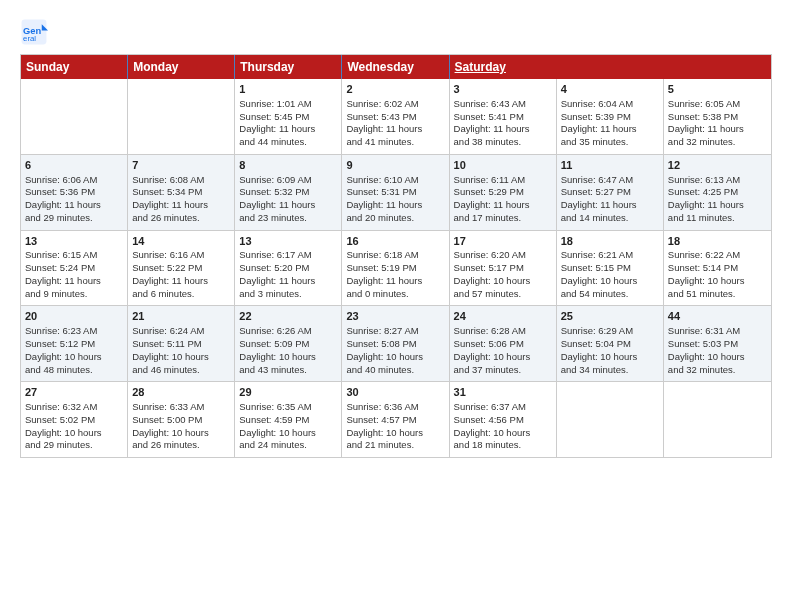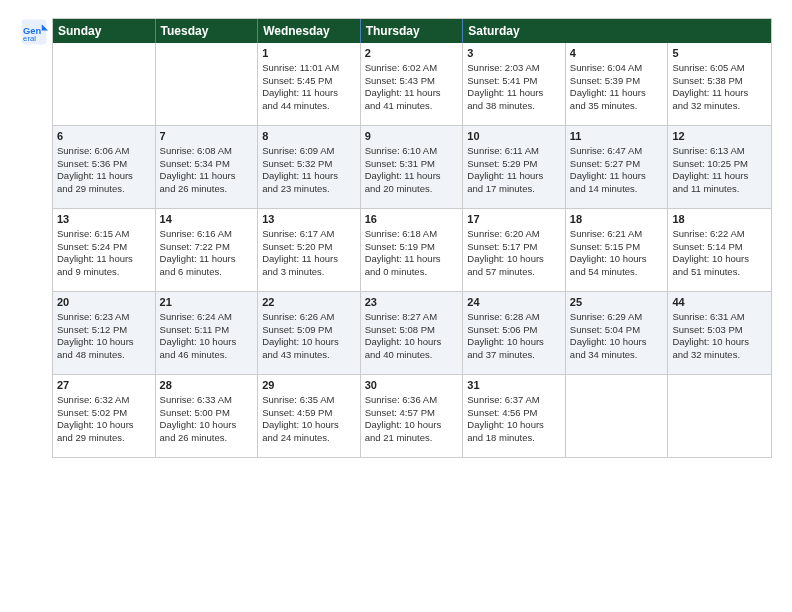--- a/index.html
+++ b/index.html
@@ -8,21 +8,21 @@
       height: 612px;
       font-family: Arial, sans-serif;
       background: #fff;
       overflow: hidden;
     }
     .page {
       width: 792px;
       height: 468px;
       padding: 18px 20px 10px 20px;
       display: flex;
-      flex-direction: row;
+      flex-direction: column;
     }
     .header {
       display: flex;
       justify-content: space-between;
       align-items: flex-start;
       margin-bottom: 8px;
     }
     .logo {
       display: flex;
       align-items: center;
@@ -47,31 +47,31 @@
     }
     .calendar {
       flex: 1;
       display: flex;
       flex-direction: column;
       border: 1px solid #ccc;
     }
     .cal-header-row {
       display: grid;
       grid-template-columns: repeat(7, 1fr);
-      background: #14532d;
+      background: #b91c1c;
     }
     .cal-header-cell {
       color: #fff;
       font-size: 12px;
       font-weight: bold;
       padding: 5px 5px;
       text-align: left;
       border-right: 1px solid #4a7fc0;
     }
-    .cal-header-cell:last-child { border-right: none; }
+    .cal-header-cell:last-child { border-right: none; text-decoration: underline; }
     .cal-body {
       flex: 1;
       display: flex;
       flex-direction: column;
     }
     .cal-row {
       display: grid;
       grid-template-columns: repeat(7, 1fr);
       flex: 1;
       border-top: 1px solid #ccc;
@@ -118,46 +118,46 @@
     </div>
     <div class="title-block">
       <div class="calendar-title"></div>
       <div class="calendar-subtitle"></div>
     </div>
   </div>
 
   <div class="calendar">
     <div class="cal-header-row">
     <div class="cal-header-cell">Sunday</div>
-        <div class="cal-header-cell">Tuesday</div>
+        <div class="cal-header-cell">Monday</div>
+        <div class="cal-header-cell">Thursday</div>
         <div class="cal-header-cell">Wednesday</div>
-        <div class="cal-header-cell">Thursday</div>
         <div class="cal-header-cell">Saturday</div>
       </div>
     <div class="cal-body">
     <div class="cal-row">
           <div class="cal-cell"></div>
           <div class="cal-cell"></div>
           <div class="cal-cell">
             <div class="cell-day">1</div>
-            <div>Sunrise: 11:01 AM</div>
+            <div>Sunrise: 1:01 AM</div>
             <div>Sunset: 5:45 PM</div>
             <div>Daylight: 11 hours</div>
             <div>and 44 minutes.</div>
           </div>
           <div class="cal-cell">
             <div class="cell-day">2</div>
             <div>Sunrise: 6:02 AM</div>
             <div>Sunset: 5:43 PM</div>
             <div>Daylight: 11 hours</div>
             <div>and 41 minutes.</div>
           </div>
           <div class="cal-cell">
             <div class="cell-day">3</div>
-            <div>Sunrise: 2:03 AM</div>
+            <div>Sunrise: 6:43 AM</div>
             <div>Sunset: 5:41 PM</div>
             <div>Daylight: 11 hours</div>
             <div>and 38 minutes.</div>
           </div>
           <div class="cal-cell">
             <div class="cell-day">4</div>
             <div>Sunrise: 6:04 AM</div>
             <div>Sunset: 5:39 PM</div>
             <div>Daylight: 11 hours</div>
             <div>and 35 minutes.</div>
@@ -209,37 +209,37 @@
           <div class="cal-cell alt-row">
             <div class="cell-day">11</div>
             <div>Sunrise: 6:47 AM</div>
             <div>Sunset: 5:27 PM</div>
             <div>Daylight: 11 hours</div>
             <div>and 14 minutes.</div>
           </div>
           <div class="cal-cell alt-row">
             <div class="cell-day">12</div>
             <div>Sunrise: 6:13 AM</div>
-            <div>Sunset: 10:25 PM</div>
+            <div>Sunset: 4:25 PM</div>
             <div>Daylight: 11 hours</div>
             <div>and 11 minutes.</div>
           </div>
         </div>
         <div class="cal-row">
           <div class="cal-cell">
             <div class="cell-day">13</div>
             <div>Sunrise: 6:15 AM</div>
             <div>Sunset: 5:24 PM</div>
             <div>Daylight: 11 hours</div>
             <div>and 9 minutes.</div>
           </div>
           <div class="cal-cell">
             <div class="cell-day">14</div>
             <div>Sunrise: 6:16 AM</div>
-            <div>Sunset: 7:22 PM</div>
+            <div>Sunset: 5:22 PM</div>
             <div>Daylight: 11 hours</div>
             <div>and 6 minutes.</div>
           </div>
           <div class="cal-cell">
             <div class="cell-day">13</div>
             <div>Sunrise: 6:17 AM</div>
             <div>Sunset: 5:20 PM</div>
             <div>Daylight: 11 hours</div>
             <div>and 3 minutes.</div>
           </div>

